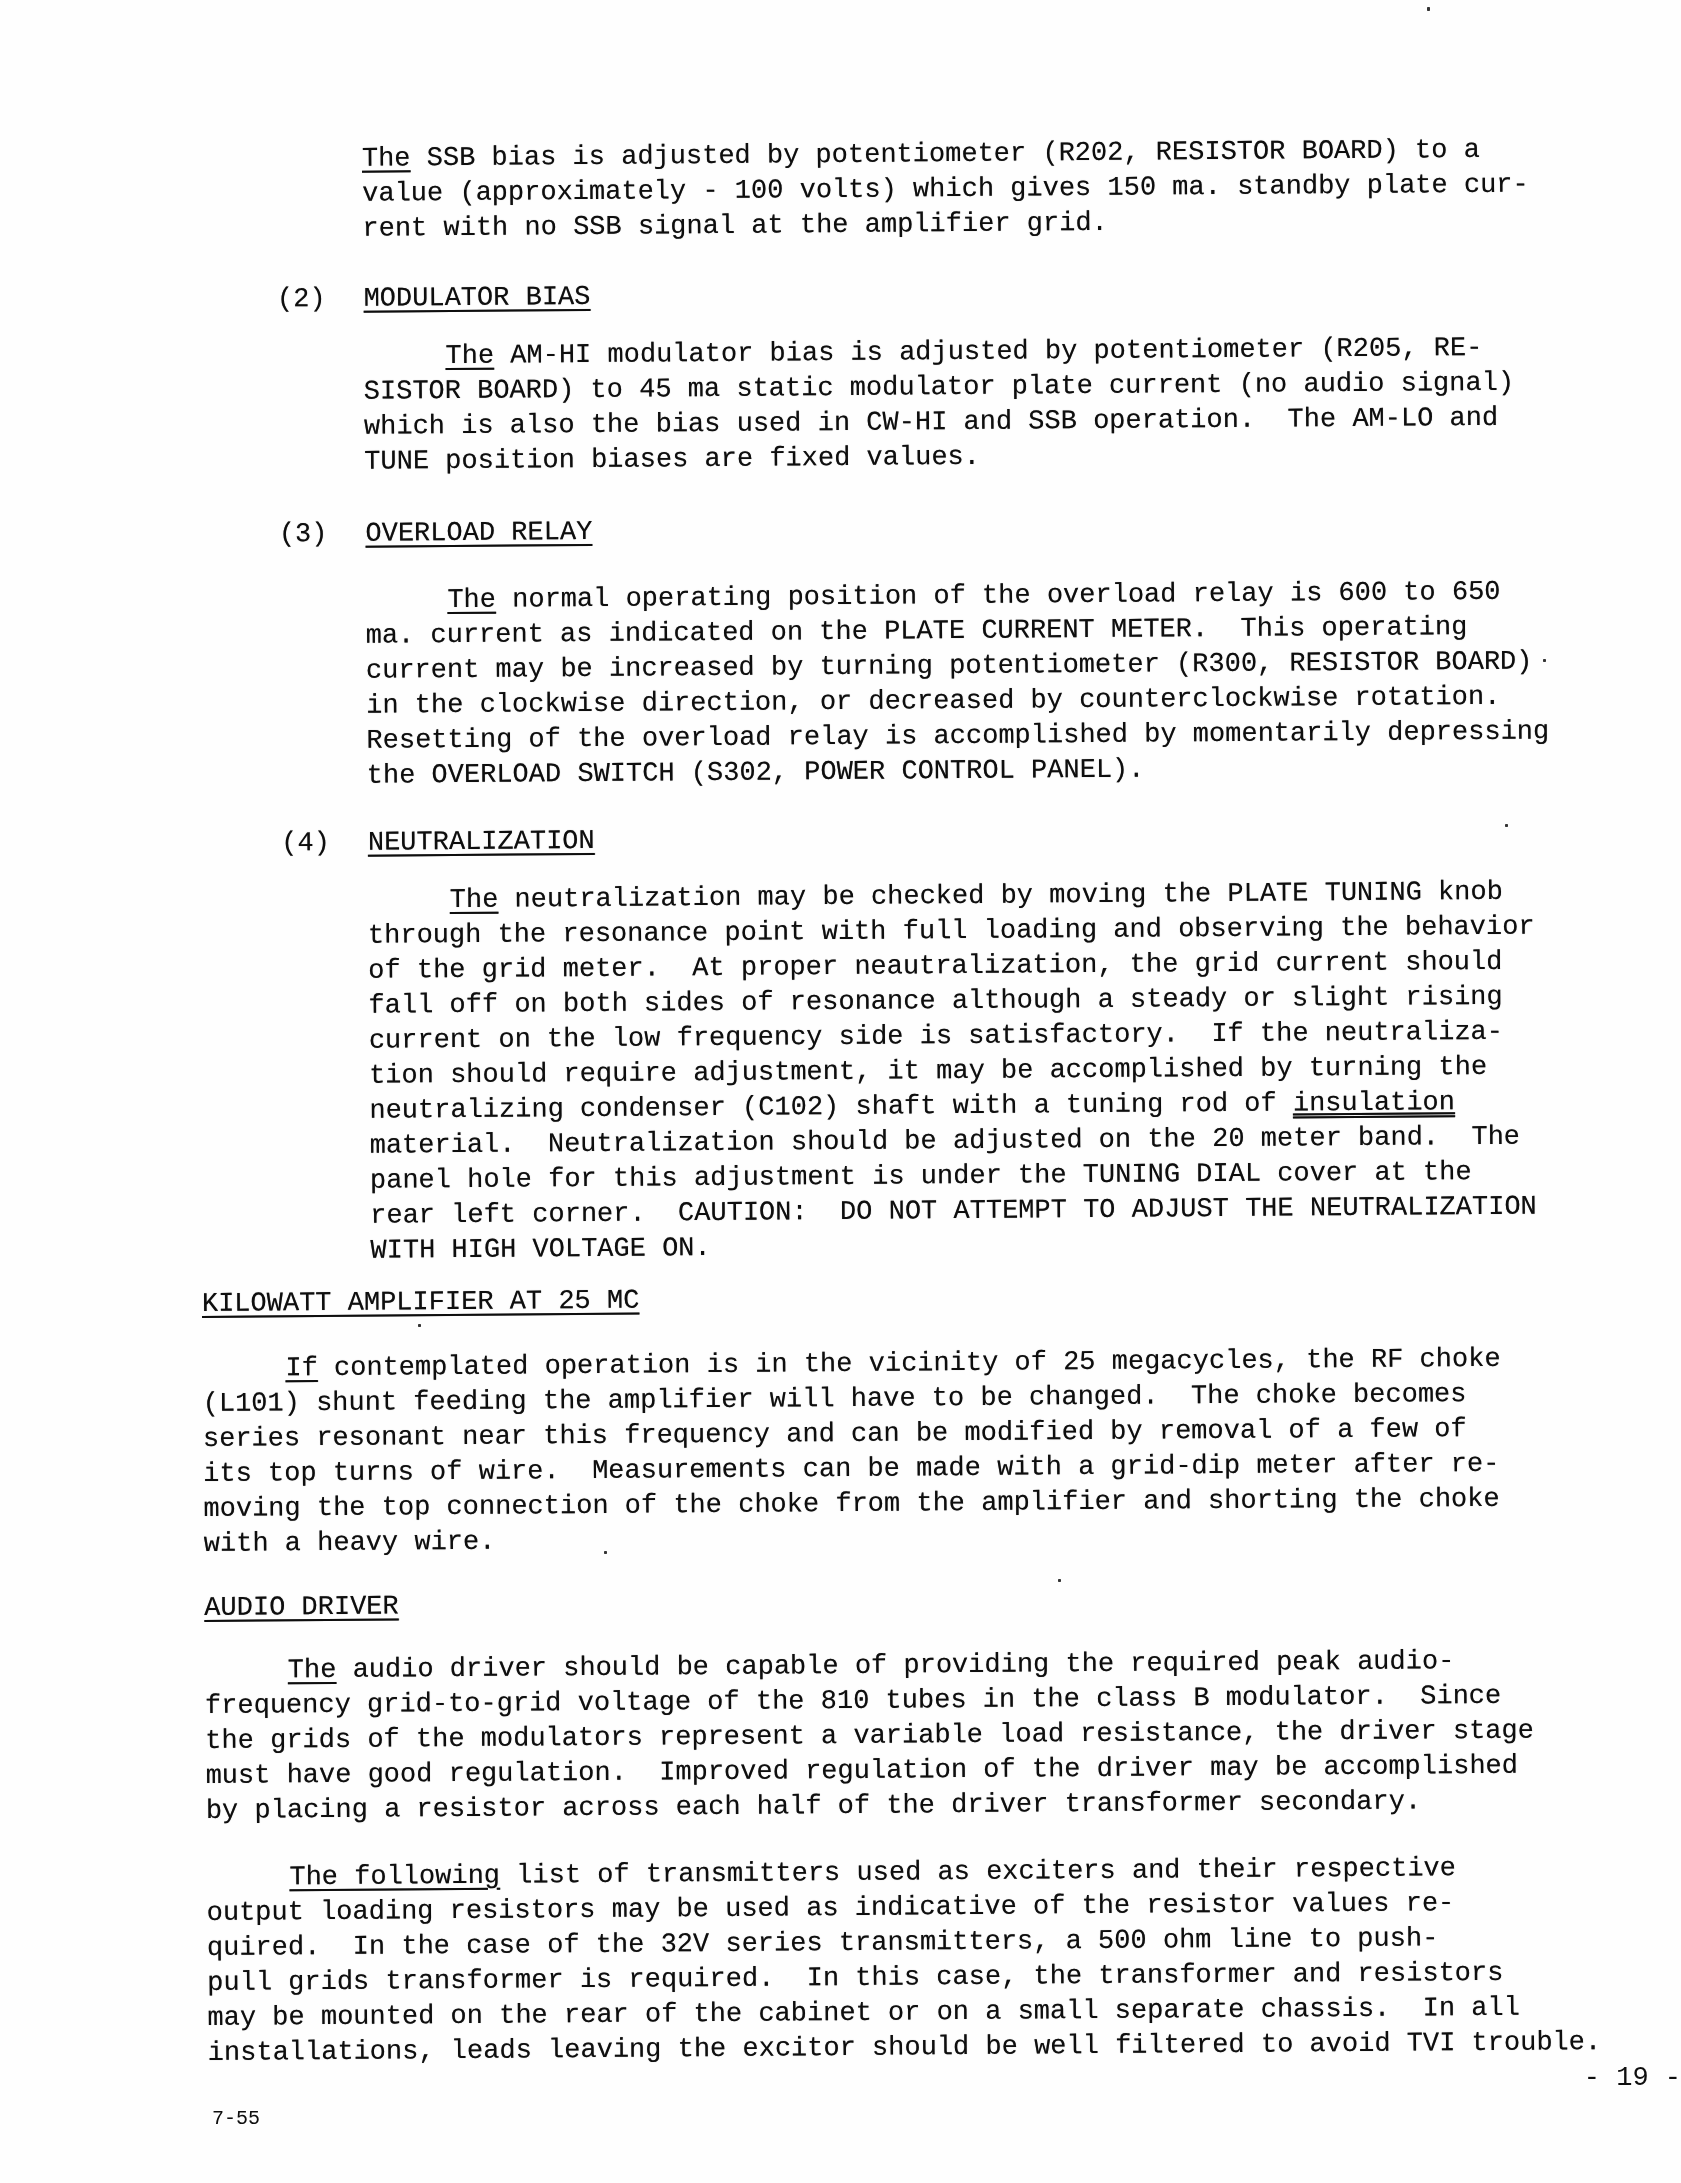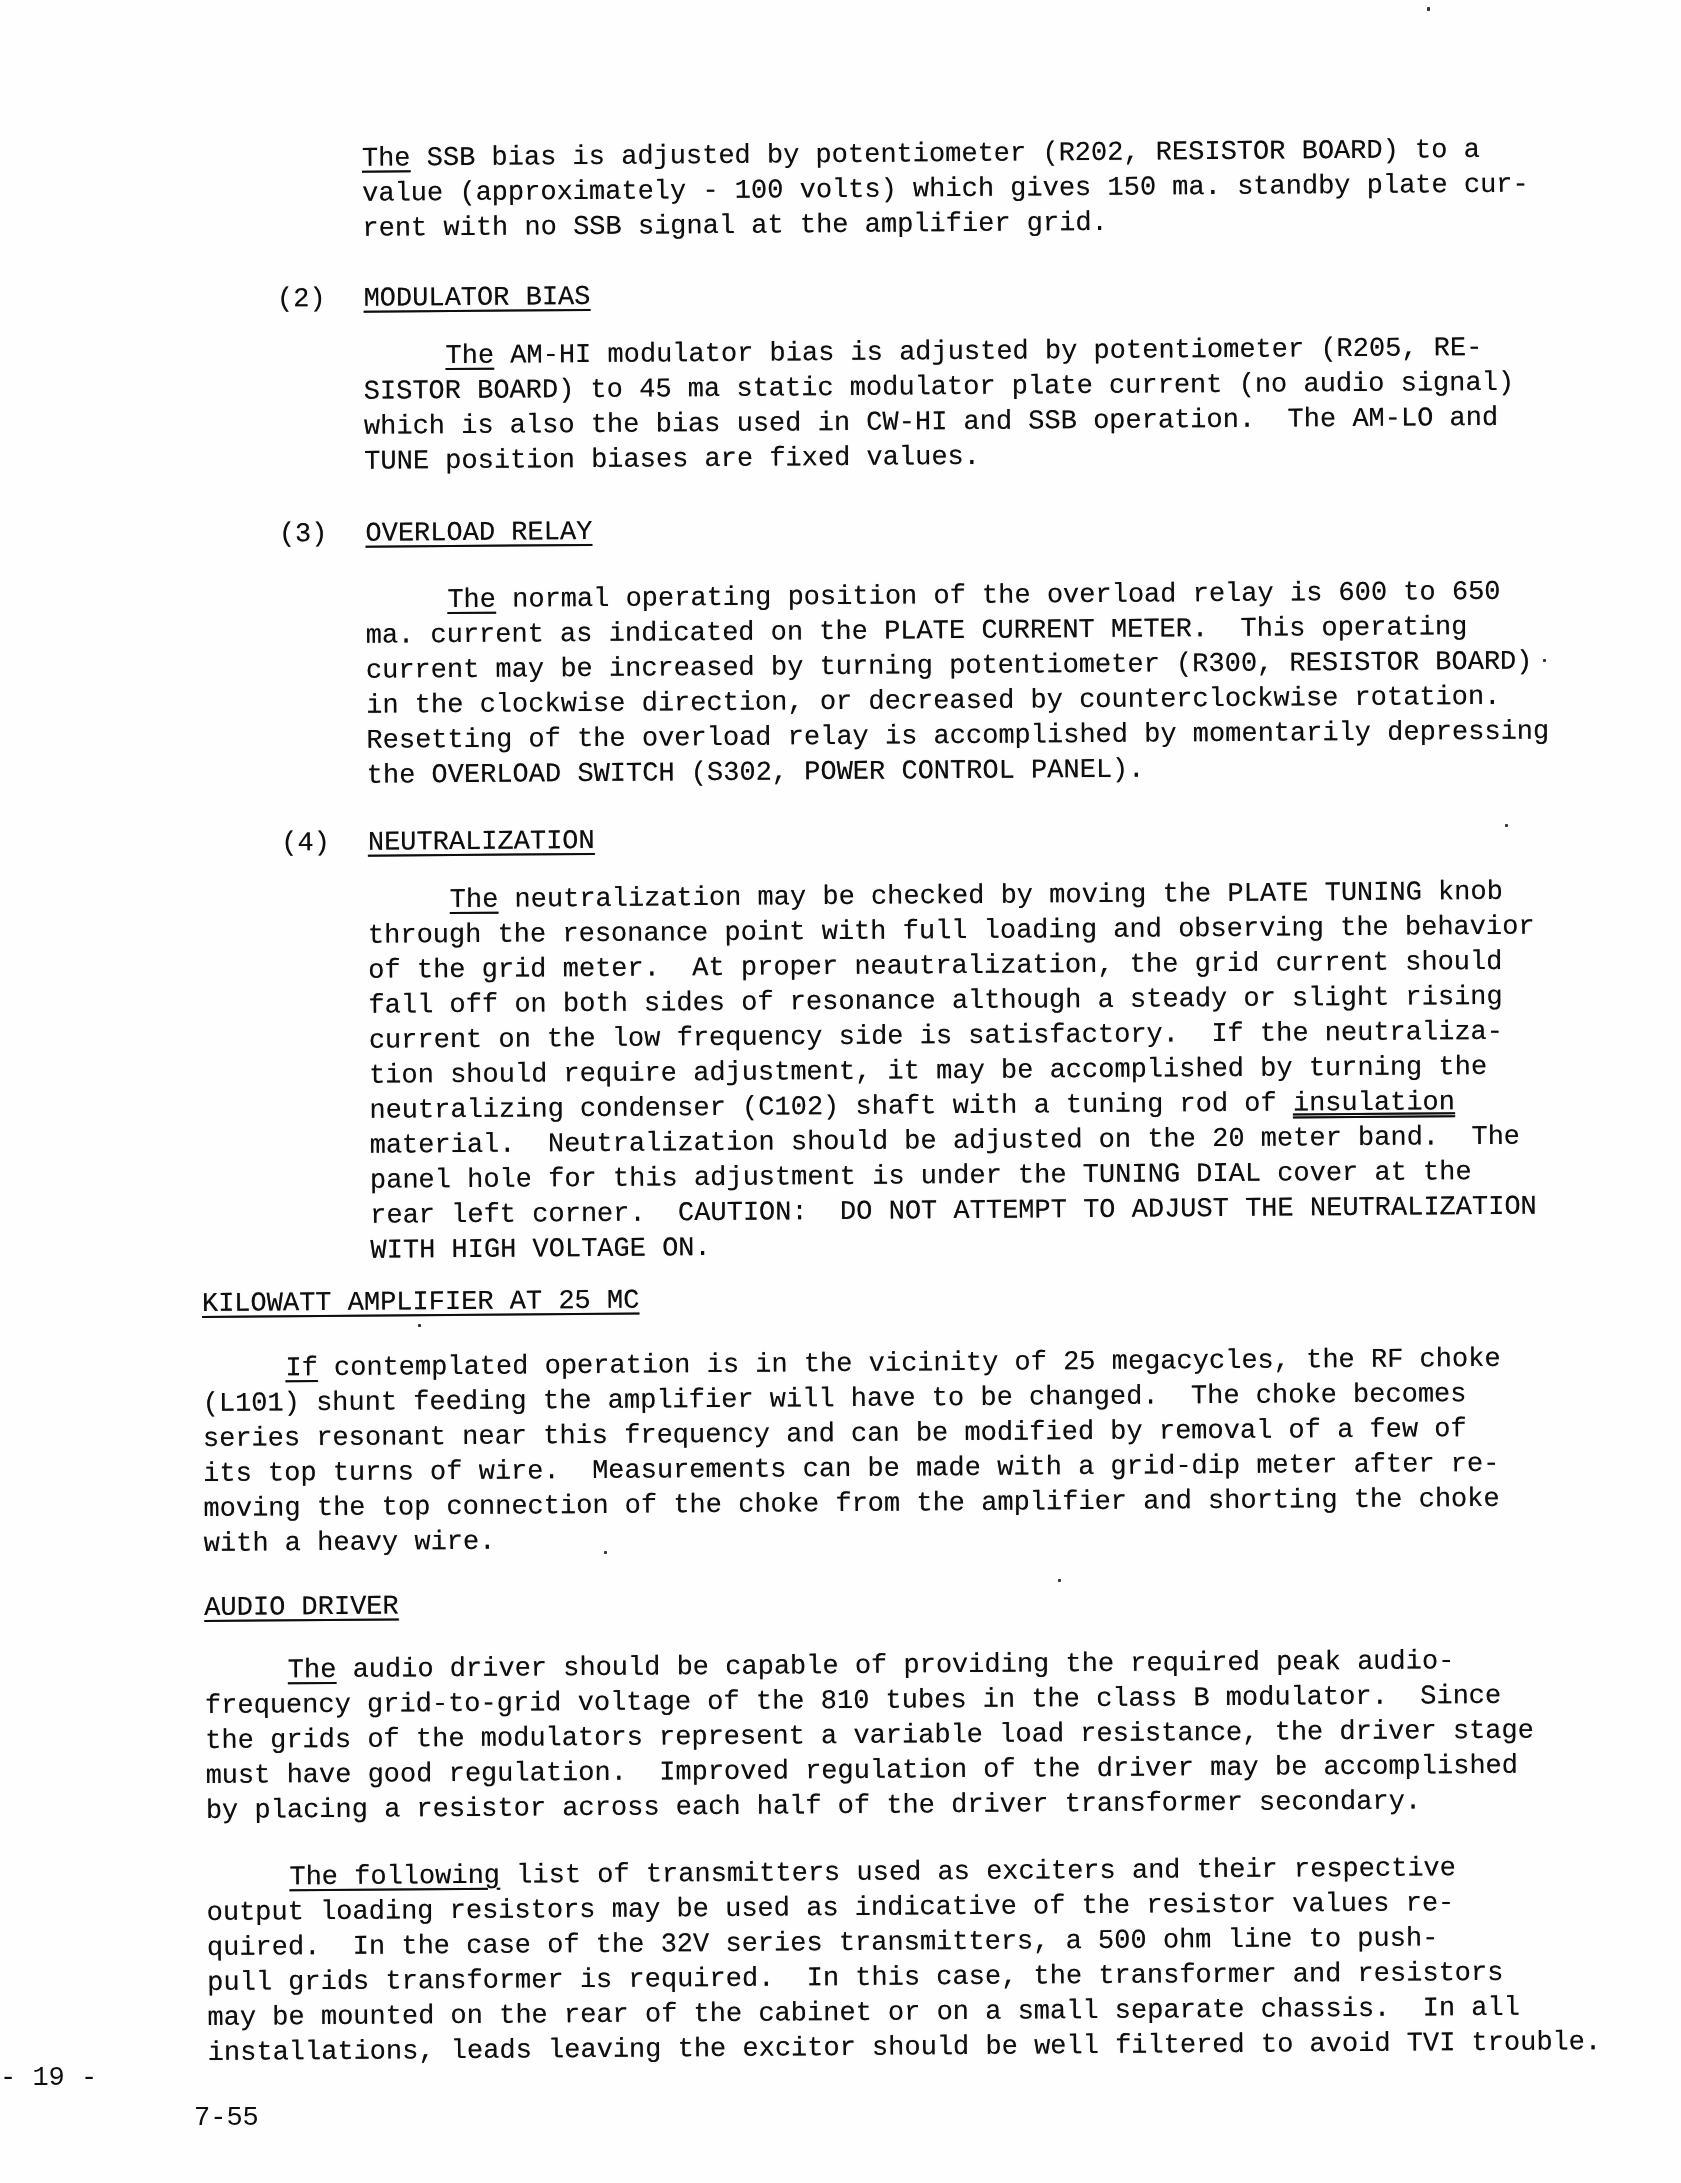--- a/index.html
+++ b/index.html
@@ -39,25 +39,25 @@
     text-decoration-thickness:2px;
     text-underline-offset:4.7px;
   }
   .uu{
     text-decoration:underline double;
     text-decoration-thickness:1.7px;
     text-underline-offset:3.3px;
   }
   .footer-page{
     position:absolute;left:0;top:2061px;width:1681px;
-    text-align:left;font-size:27px;line-height:35px;white-space:pre;
+    text-align:right;font-size:27px;line-height:35px;white-space:pre;
   }
   .footer-doc{
-    position:absolute;left:194px;top:2101px;
-    font-size:27px;line-height:35px;white-space:pre;
+    position:absolute;left:212px;top:2101px;
+    font-size:20px;line-height:35px;white-space:pre;
   }
   .speck{
     position:absolute;width:3.3px;height:3.3px;background:#111;border-radius:0.7px;opacity:.85;
   }
 </style>
 </head>
 <body>
 
 <div class="page">
   <div class="doc" id="doc">

